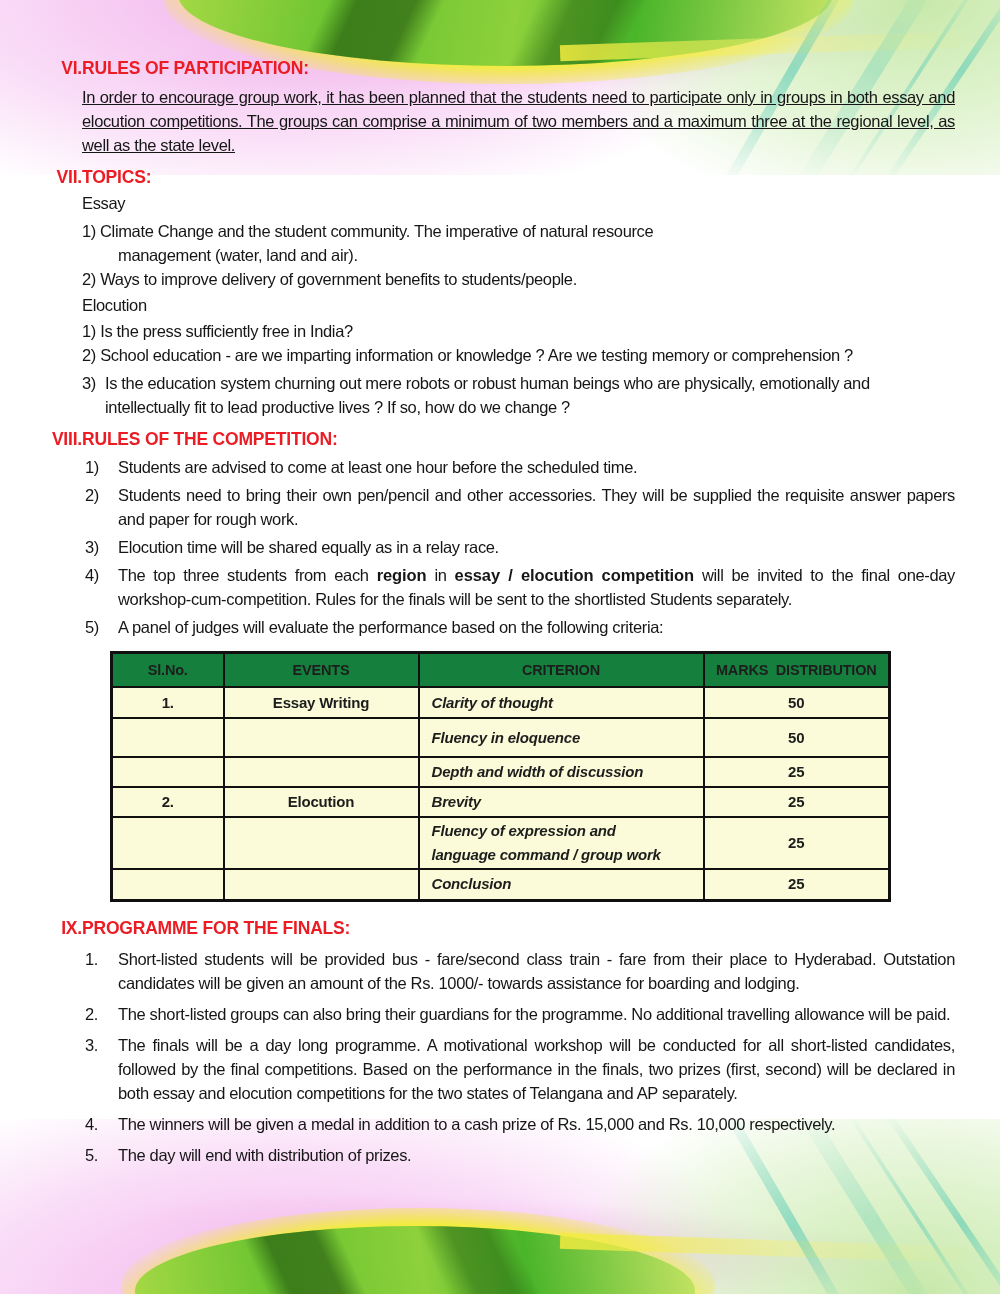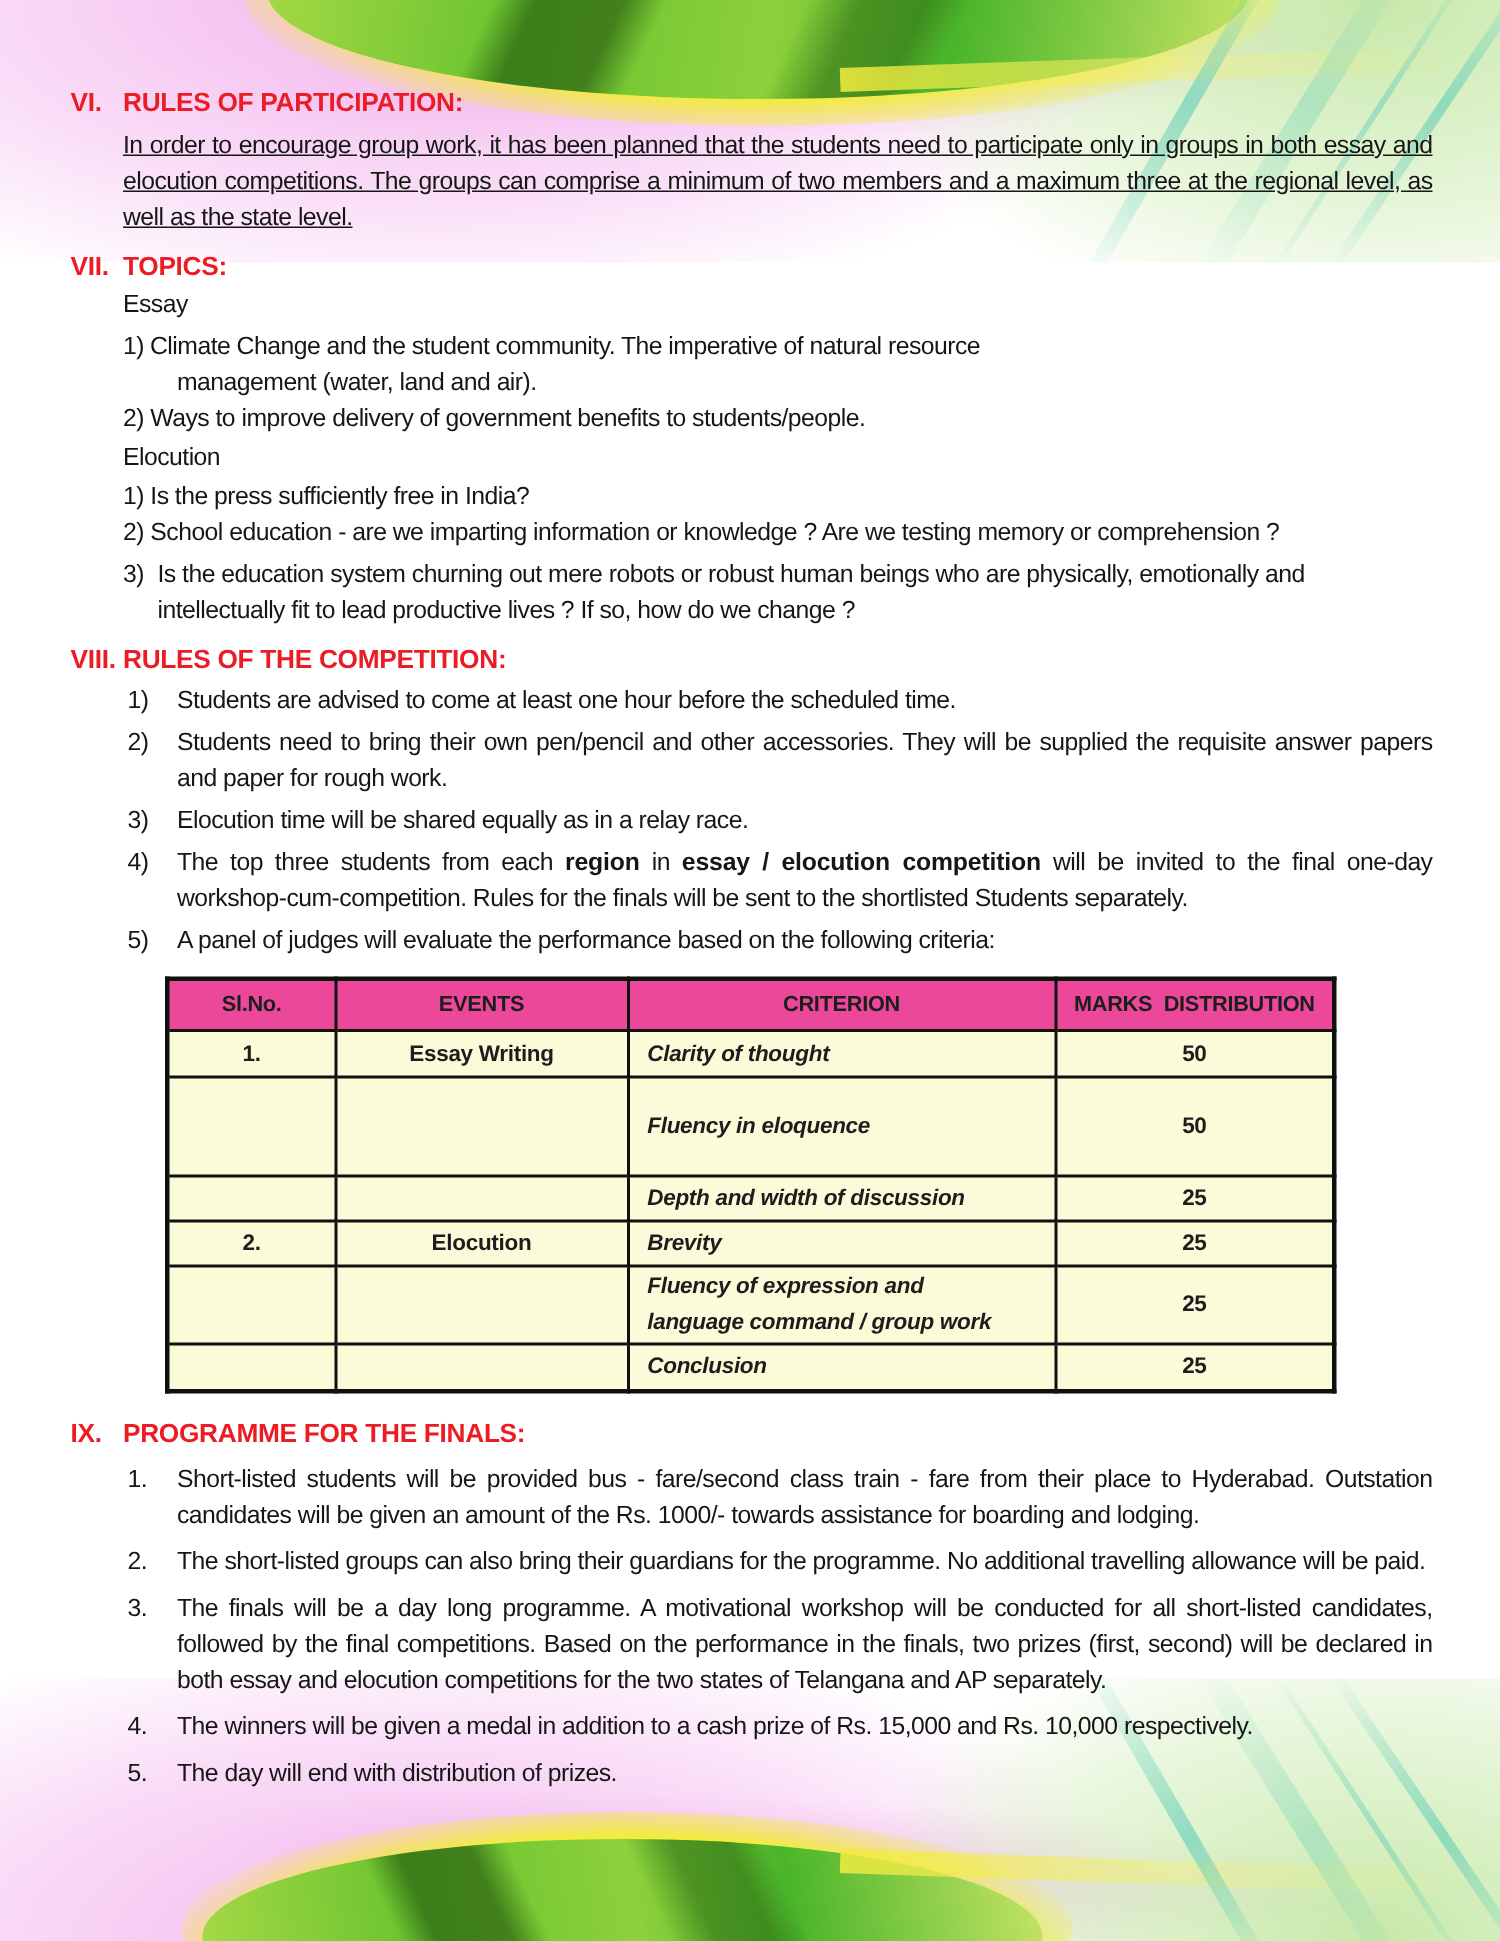--- a/index.html
+++ b/index.html
@@ -29,35 +29,35 @@
   .blob-yellow{position:absolute;left:-14px;top:-6px;right:-20px;bottom:-12px;border-radius:50%;
     background:radial-gradient(ellipse at 50% 30%, #f4ee45 0%, #f2ec3f 60%, rgba(242,236,63,0) 78%);}
   .blob-green{position:absolute;left:0;top:0;right:0;bottom:6px;border-radius:50%;overflow:hidden;
     background:linear-gradient(100deg,#a8da46 0%, #66c22e 28%, #8ed13c 52%, #4ab52a 70%, #c9e566 100%);}
   .blob-green::before{content:"";position:absolute;inset:0;
     background:linear-gradient(115deg, rgba(0,0,0,0) 26%, rgba(25,70,10,.55) 30%, rgba(25,70,10,.55) 38%, rgba(0,0,0,0) 42%, rgba(0,0,0,0) 55%, rgba(30,85,12,.45) 60%, rgba(30,85,12,.45) 66%, rgba(0,0,0,0) 70%);}
   .yellow-tail{position:absolute;left:560px;top:38px;width:420px;height:16px;transform:rotate(-2deg);
     background:linear-gradient(90deg, rgba(242,236,63,.85) 0%, rgba(245,240,120,.4) 55%, rgba(245,240,120,0) 100%);}
   
   .content{position:absolute;left:47px;top:56px;width:908px;z-index:1;font-size:16.5px;letter-spacing:-0.35px;line-height:24px;}
-  .sec-head{display:flex;color:#eb1c24;font-weight:bold;font-size:17.5px;letter-spacing:-0.2px;line-height:24px;margin-top:8px;}
+  .sec-head{display:flex;color:#eb1c24;font-weight:bold;font-size:17.5px;letter-spacing:-0.2px;line-height:24px;margin-top:8px;text-align:right;}
   .sec-head:first-child{margin-top:0;}
   .sec-num{min-width:35px;}
   .para{margin:5px 0 2px 35px;text-align:justify;text-decoration:underline;}
   .topic-line{margin-left:35px;}
   .topic-bold{margin-left:35px;font-weight:normal;margin-top:2px;margin-bottom:2px;}
   .cont-indent{margin-left:18px;}
   .num-item{display:flex;margin:4px 0 0 38px;}
   .num-item .n{min-width:33px;}
   .num-item .t{flex:1;text-align:justify;}
   .num-item .t b{letter-spacing:-0.1px;}
   
   table.marks{border-collapse:collapse;margin:12px 0 0 63px;width:778px;border:3px solid #101010;
     table-layout:fixed;}
-  table.marks th{background:#ec4899;height:30px;font-size:14.5px;border:2px solid #101010;
+  table.marks th{background:#15803d;height:30px;font-size:14.5px;border:2px solid #101010;
     font-weight:bold;white-space:pre;letter-spacing:-0.2px;color:#1d1d1d;}
   table.marks td{background:#fbfbd9;border:2px solid #101010;font-weight:bold;font-size:15px;
     letter-spacing:-0.2px;color:#1d1d1d;text-align:center;}
   table.marks td.crit{text-align:left;padding-left:12px;font-style:italic;}
   .sec-ix-items .num-item{margin-top:7px;}
 </style>
 </head>
 <body>
 
 <div class="decor top">
@@ -157,21 +157,21 @@
       <th>EVENTS</th>
       <th>CRITERION</th>
       <th>MARKS  DISTRIBUTION</th>
     </tr>
     <tr style="height:31px">
       <td>1.</td>
       <td>Essay Writing</td>
       <td class="crit">Clarity of thought</td>
       <td>50</td>
     </tr>
-    <tr style="height:66px">
+    <tr style="height:39px">
       <td></td>
       <td></td>
       <td class="crit">Fluency in eloquence</td>
       <td>50</td>
     </tr>
     <tr style="height:30px">
       <td></td>
       <td></td>
       <td class="crit">Depth and width of discussion</td>
       <td>25</td>

